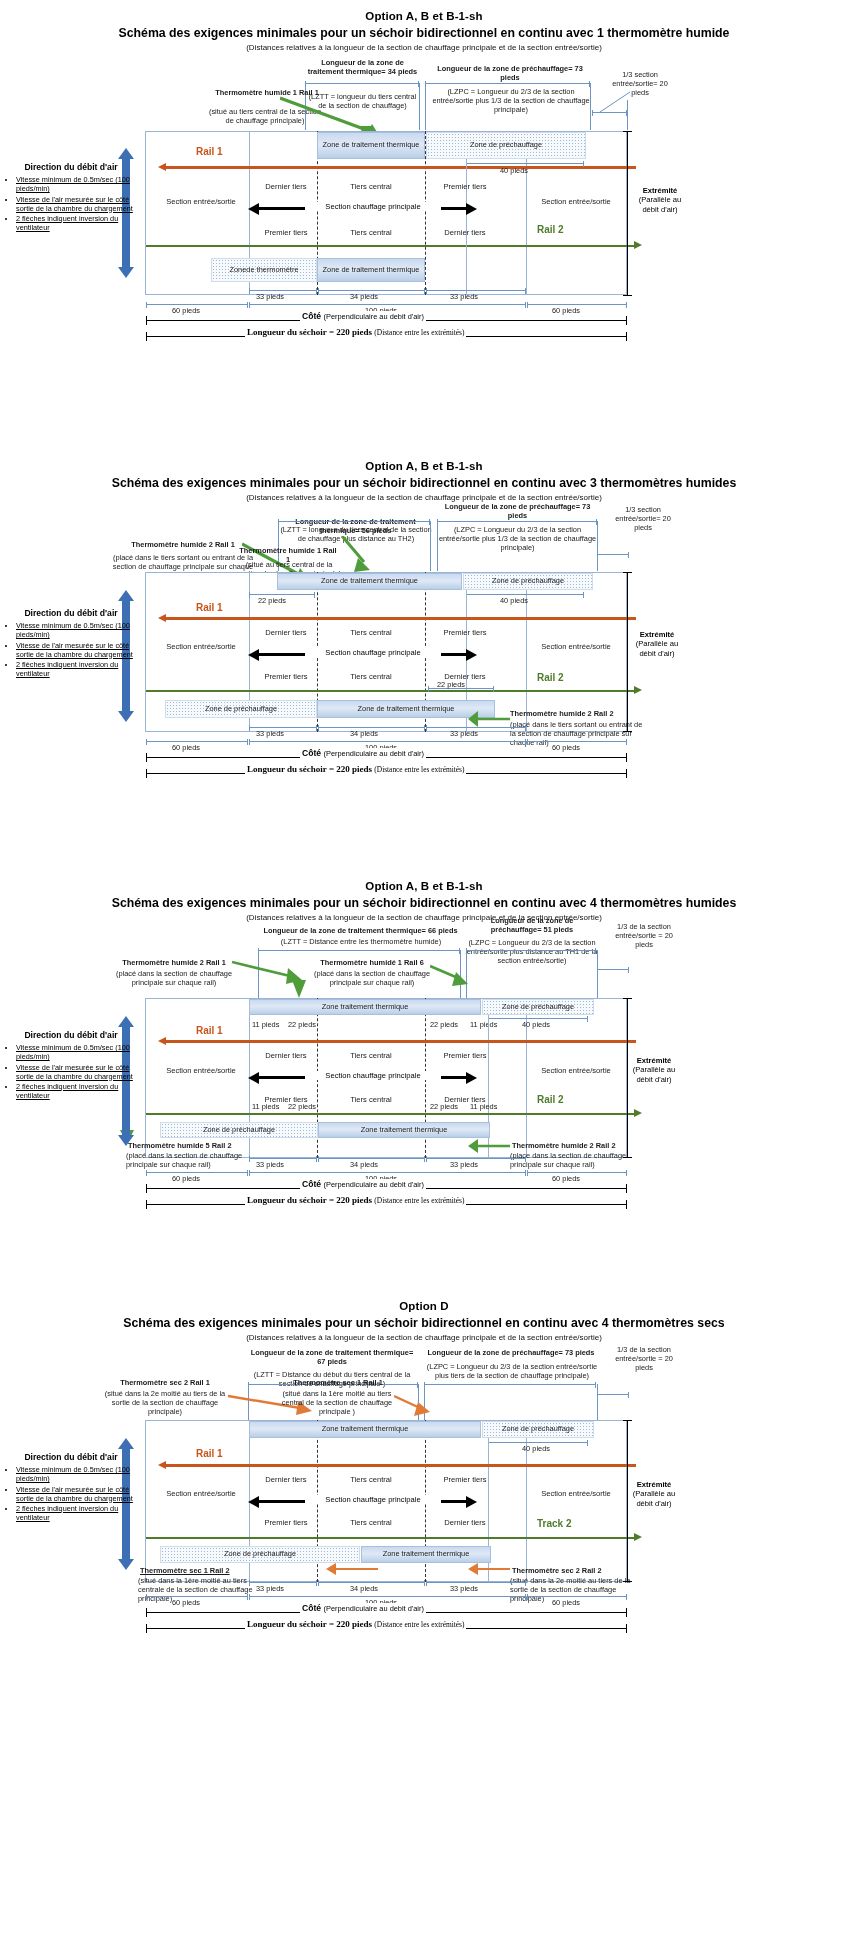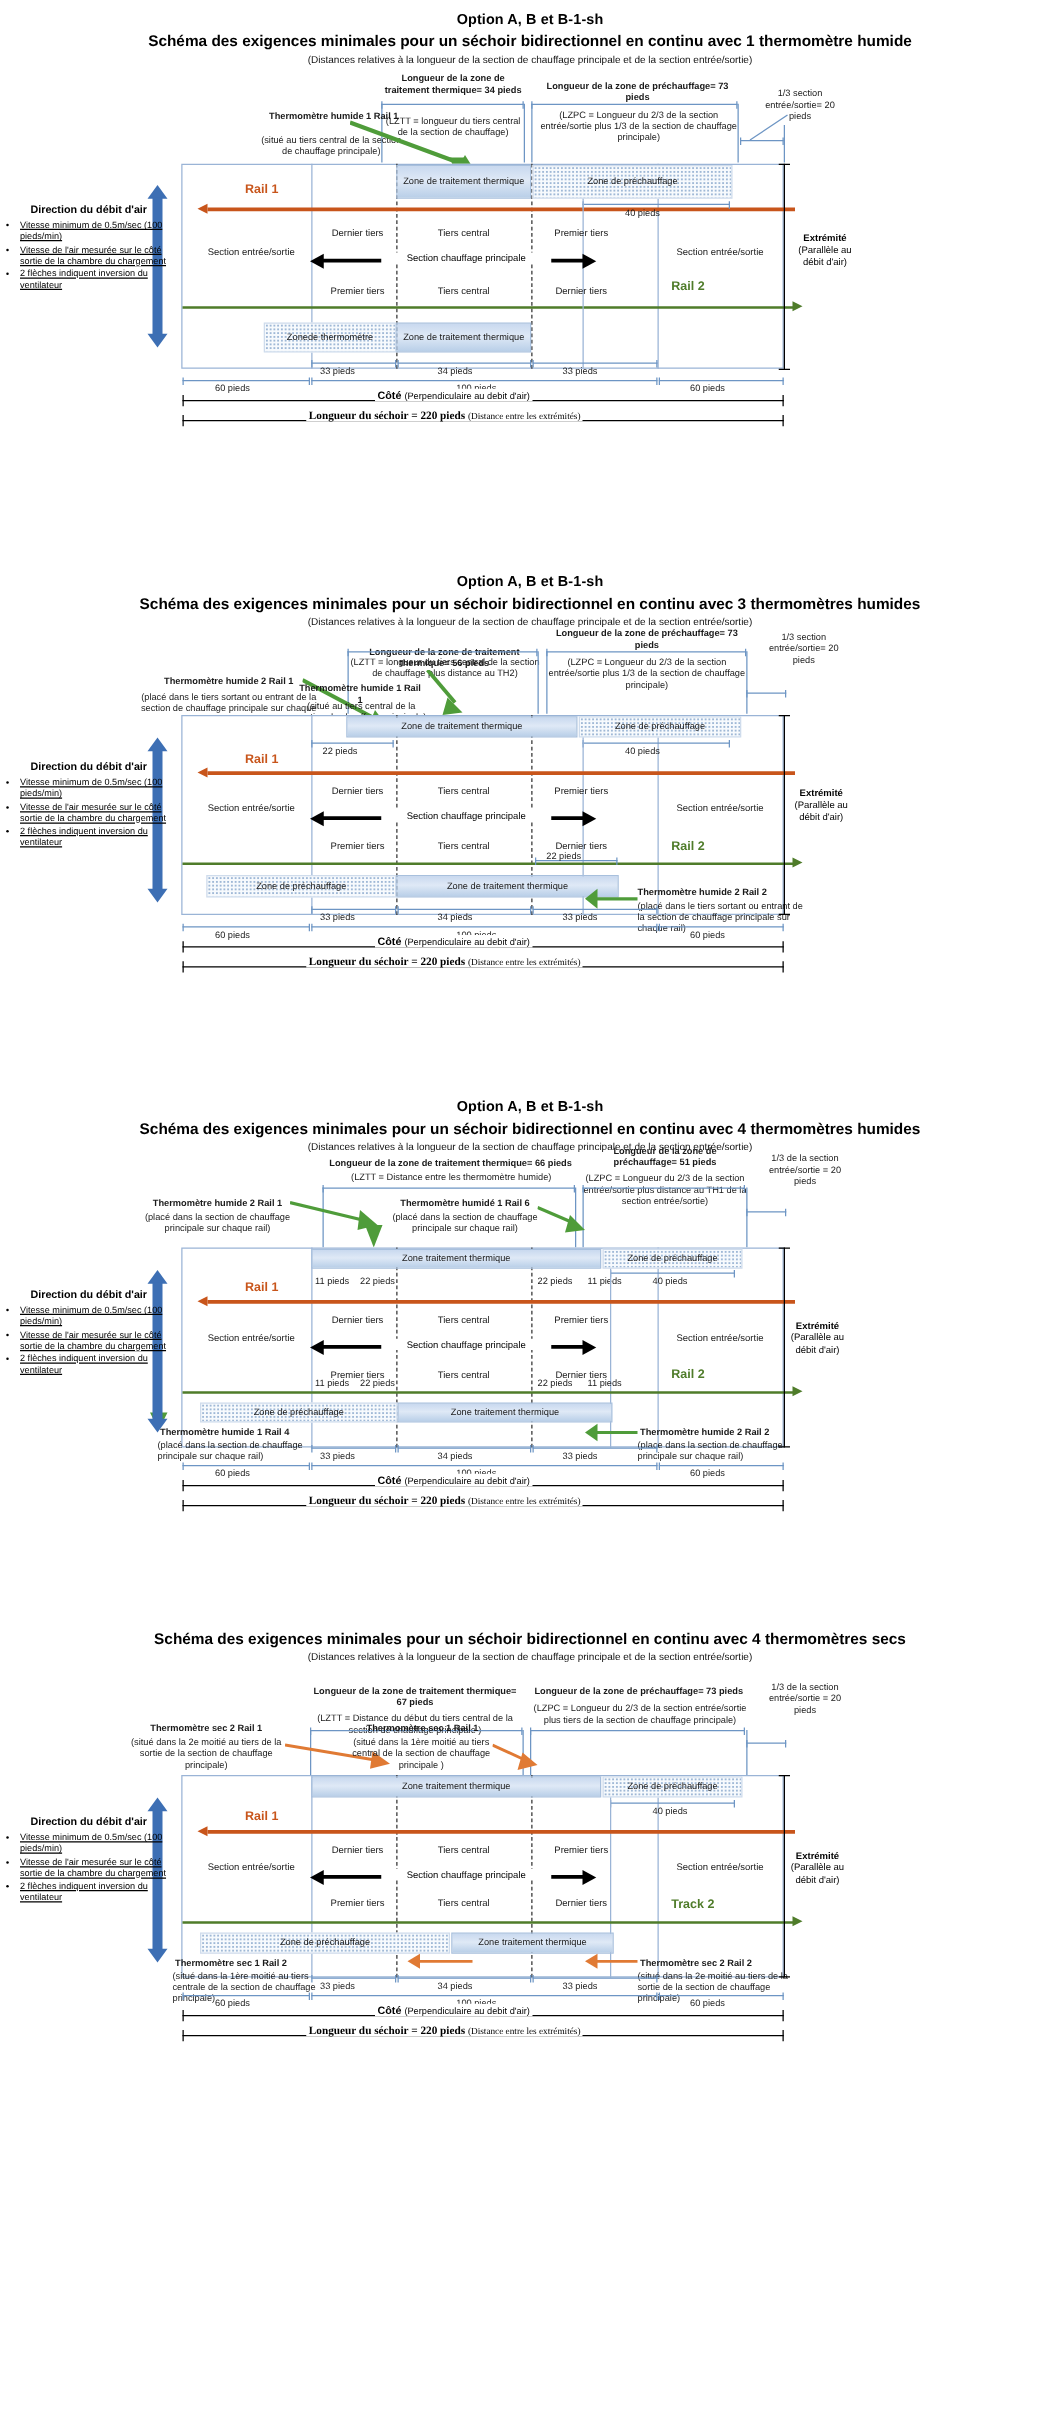--- a/index.html
+++ b/index.html
@@ -481,21 +481,21 @@
   <div class="abs" style="left:305px; top:201px; width:136px; text-align:center; background:#fff; font-size:7.6px;">Section chauffage principale</div>
 
   <div class="feet" style="left:252px; top:232px;">11 pieds</div>
   <div class="feet" style="left:288px; top:232px;">22 pieds</div>
   <div class="feet" style="left:430px; top:232px;">22 pieds</div>
   <div class="feet" style="left:470px; top:232px;">11 pieds</div>
 
   <div class="zone-pre" style="left:160px; top:252px; width:158px; height:16px;">Zone de préchauffage</div>
   <div class="zone-thermal" style="left:318px; top:252px; width:172px; height:16px;">Zone traitement thermique</div>
 
-  <div class="abs txt txt-b lft" style="left:128px; top:271px; width:122px;">Thermomètre humide 1 Rail 4</div>
+  <div class="abs txt txt-b lft" style="left:128px; top:271px; width:122px;">Thermomètre humide 5 Rail 2</div>
   <div class="abs txt lft" style="left:126px; top:281px; width:124px;">(placé dans la section de chauffage principale sur chaque rail)</div>
   <svg class="abs" style="left:118px; top:258px;" width="18" height="18">
     <polygon points="9,16 2,2 16,2" fill="#4f9c3a"></polygon>
   </svg>
 
   <div class="abs txt txt-b lft" style="left:512px; top:271px; width:128px;">Thermomètre humide 2 Rail 2</div>
   <div class="abs txt lft" style="left:510px; top:281px; width:132px;">(place dans la section de chauffage principale sur chaque rail)</div>
   <svg class="abs" style="left:466px; top:266px;" width="46" height="22">
     <line x1="44" y1="10" x2="10" y2="10" stroke="#4f9c3a" stroke-width="2.4"></line>
     <polygon points="12,3 2,10 12,17" fill="#4f9c3a"></polygon>
@@ -542,20 +542,21 @@
   <div class="dimblk" style="left:146px; top:334px; width:481px;"></div>
   <div class="cap-len" style="left:245px; top:325px; background:#fff; padding:0 2px;">
     <span>Longueur du séchoir = 220 pieds</span>
     <span class="nrm">(Distance entre les extrémités)</span>
   </div>
 </div>
 
 <div class="figure fig4">
 
   <div class="titles">
+    <div class="t-option">Option D</div>
     <div class="t-main">Schéma des exigences minimales  pour un séchoir bidirectionnel  en continu avec 4 thermomètres secs</div>
     <div class="t-sub">(Distances relatives à la longueur de la section de chauffage principale et de la section entrée/sortie)</div>
   </div>
 
   <div class="abs txt txt-b ctr" style="left:248px; top:58px; width:168px;">Longueur de la zone de traitement thermique= 67 pieds</div>
   <div class="abs txt ctr" style="left:244px; top:80px; width:176px;">(LZTT = Distance du début du tiers central de la section de chauffage  principale )</div>
 
   <div class="abs txt txt-b ctr" style="left:426px; top:58px; width:170px;">Longueur de la zone de préchauffage= 73 pieds</div>
   <div class="abs txt ctr" style="left:424px; top:72px; width:176px;">(LZPC = Longueur du 2/3 de la section entrée/sortie plus tiers de la section de chauffage principale)</div>
 
@@ -616,21 +617,21 @@
   <div class="sec-label" style="left:434px; top:228px; width:62px; text-align:center;">Dernier tiers</div>
 
   <div class="blk-bar" style="left:258px; top:210px; width:210px;"></div>
   <div class="blk-l" style="left:248px; top:206px;"></div>
   <div class="blk-r" style="left:466px; top:206px;"></div>
   <div class="abs" style="left:305px; top:205px; width:136px; text-align:center; background:#fff; font-size:7.6px;">Section chauffage principale</div>
 
   <div class="zone-pre" style="left:160px; top:256px; width:200px; height:17px;">Zone de préchauffage</div>
   <div class="zone-thermal" style="left:361px; top:256px; width:130px; height:17px;">Zone traitement thermique</div>
 
-  <div class="abs txt txt-b lft" style="left:140px; top:276px; width:120px;">Thermomètre sec 1 Rail 2</div>
+  <div class="abs txt txt-b lft" style="left:140px; top:276px; width:120px;text-decoration:underline;">Thermomètre sec 1 Rail 2</div>
   <div class="abs txt lft" style="left:138px; top:286px; width:124px;">(situé dans la 1ère moitié au tiers centrale de la section de chauffage principale)</div>
   <svg class="abs" style="left:320px; top:272px;" width="60" height="16">
     <line x1="58" y1="7" x2="14" y2="7" stroke="#e07a34" stroke-width="2.2"></line>
     <polygon points="16,1 6,7 16,13" fill="#e07a34"></polygon>
   </svg>
 
   <div class="abs txt txt-b lft" style="left:512px; top:276px; width:128px;">Thermomètre sec 2 Rail 2</div>
   <div class="abs txt lft" style="left:510px; top:286px; width:134px;">(situé dans la 2e moitié au tiers de la sortie de la section de chauffage principale)</div>
   <svg class="abs" style="left:466px; top:270px;" width="46" height="20">
     <line x1="44" y1="9" x2="10" y2="9" stroke="#e07a34" stroke-width="2.2"></line>

